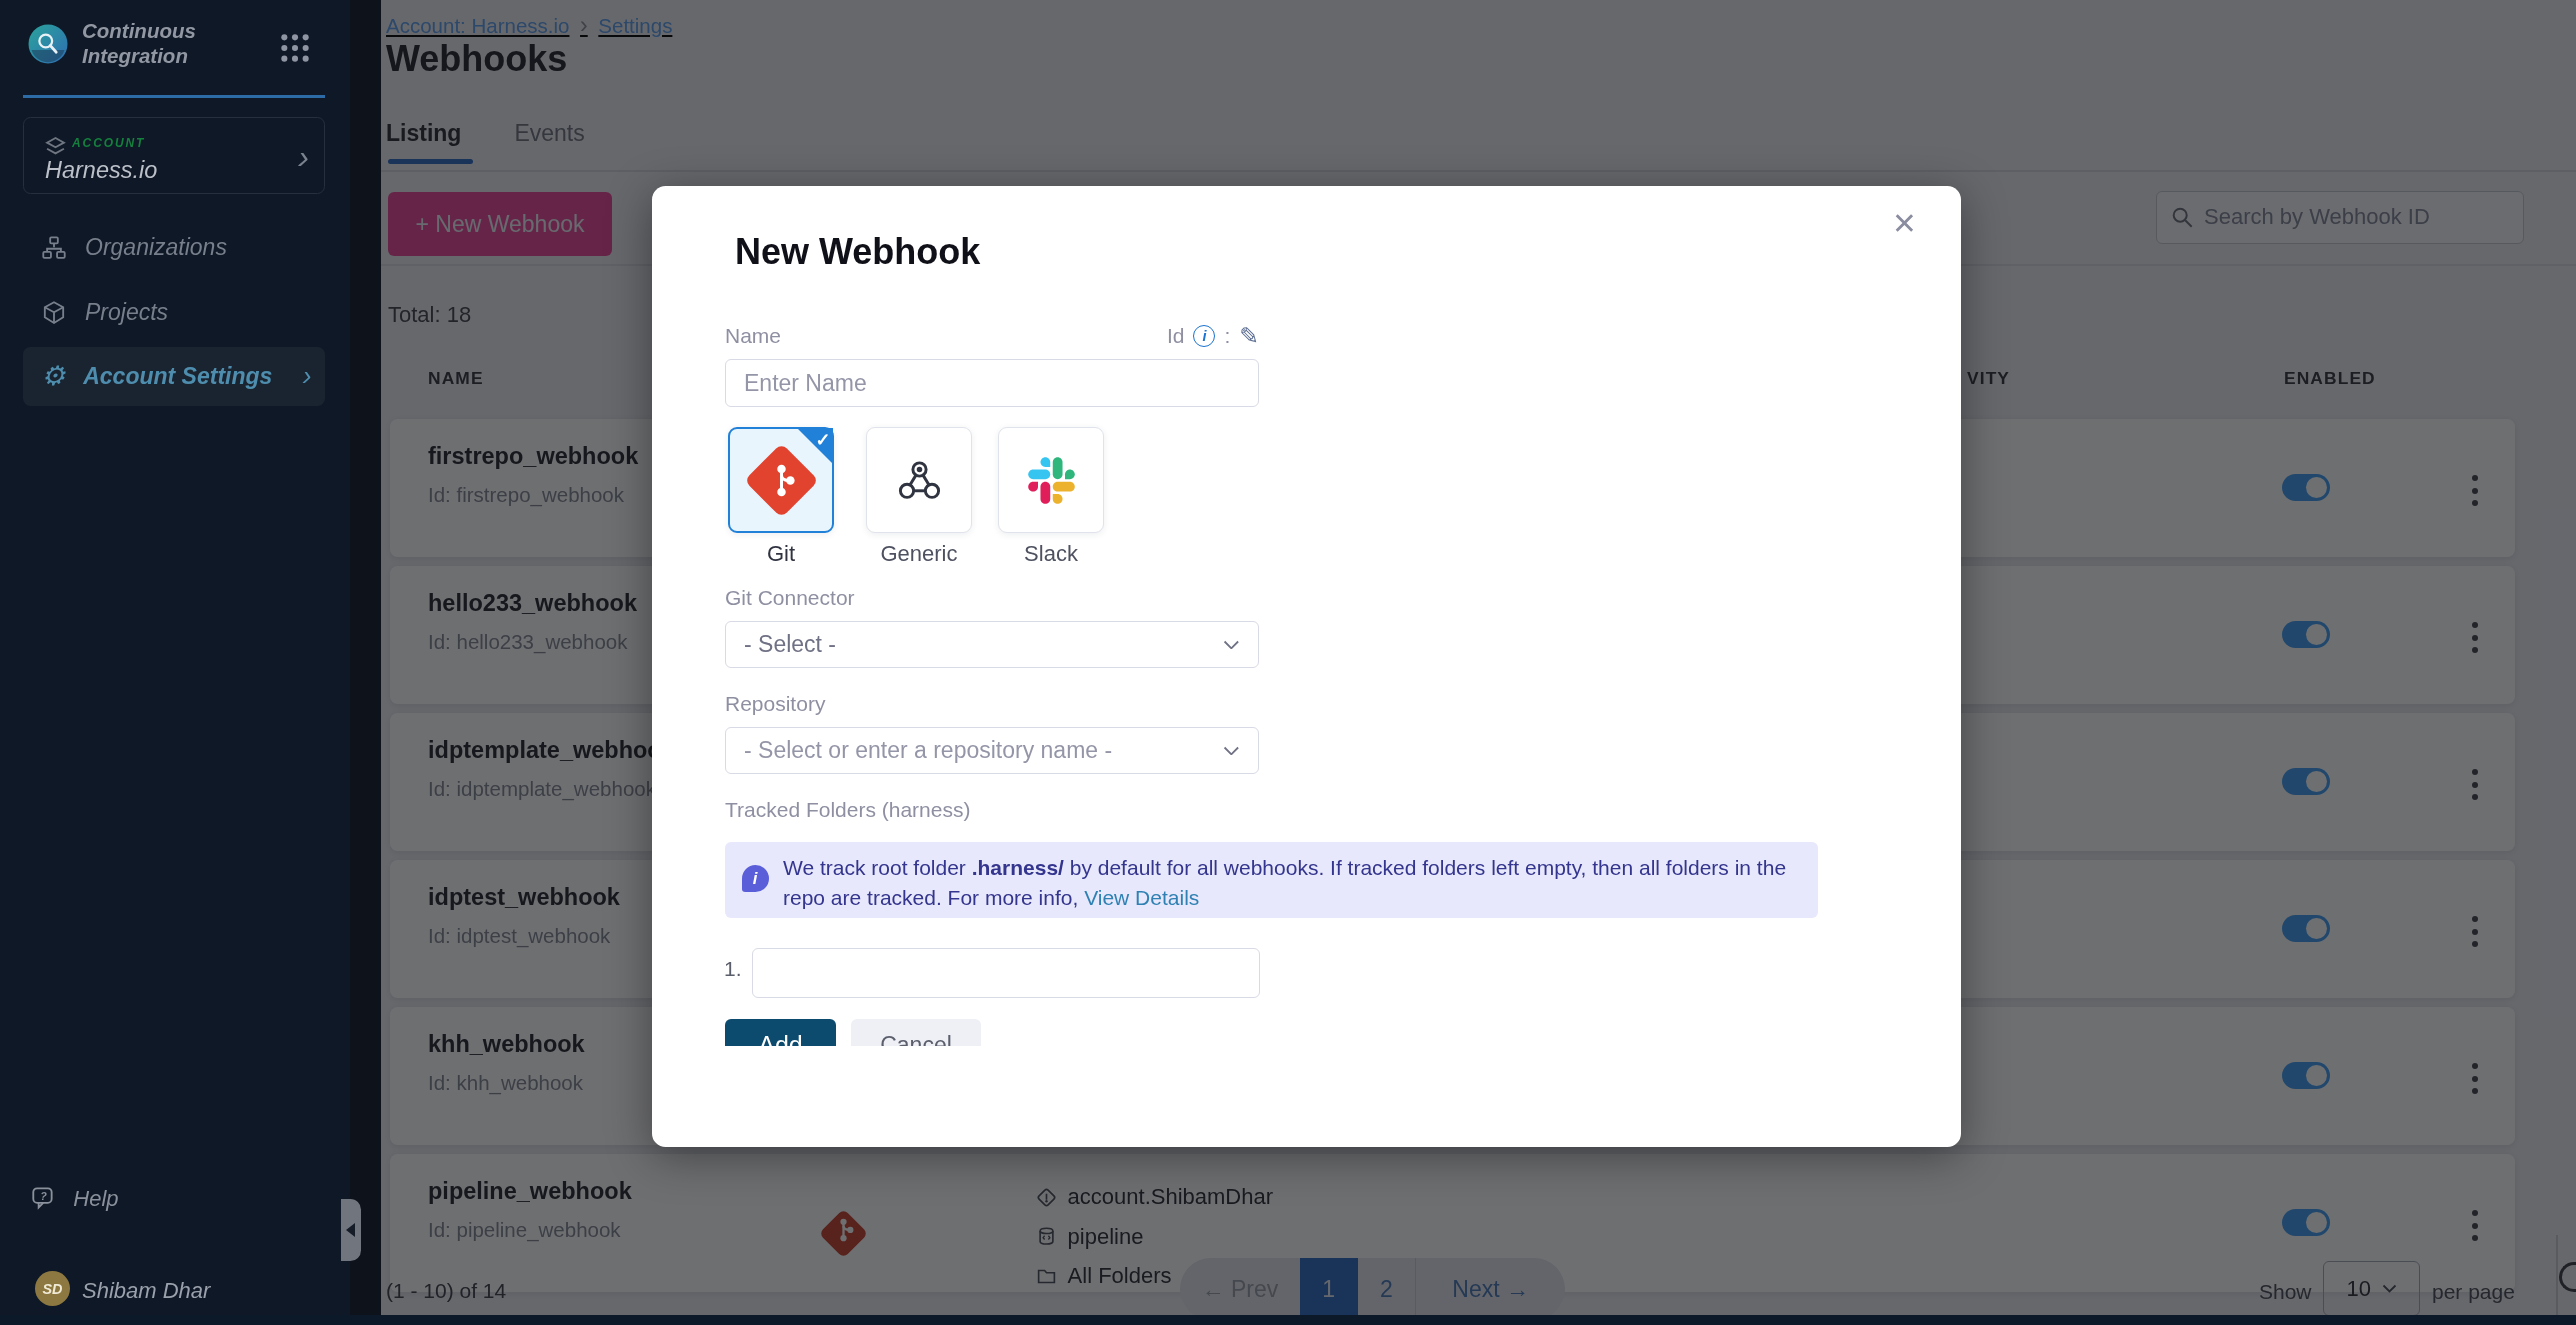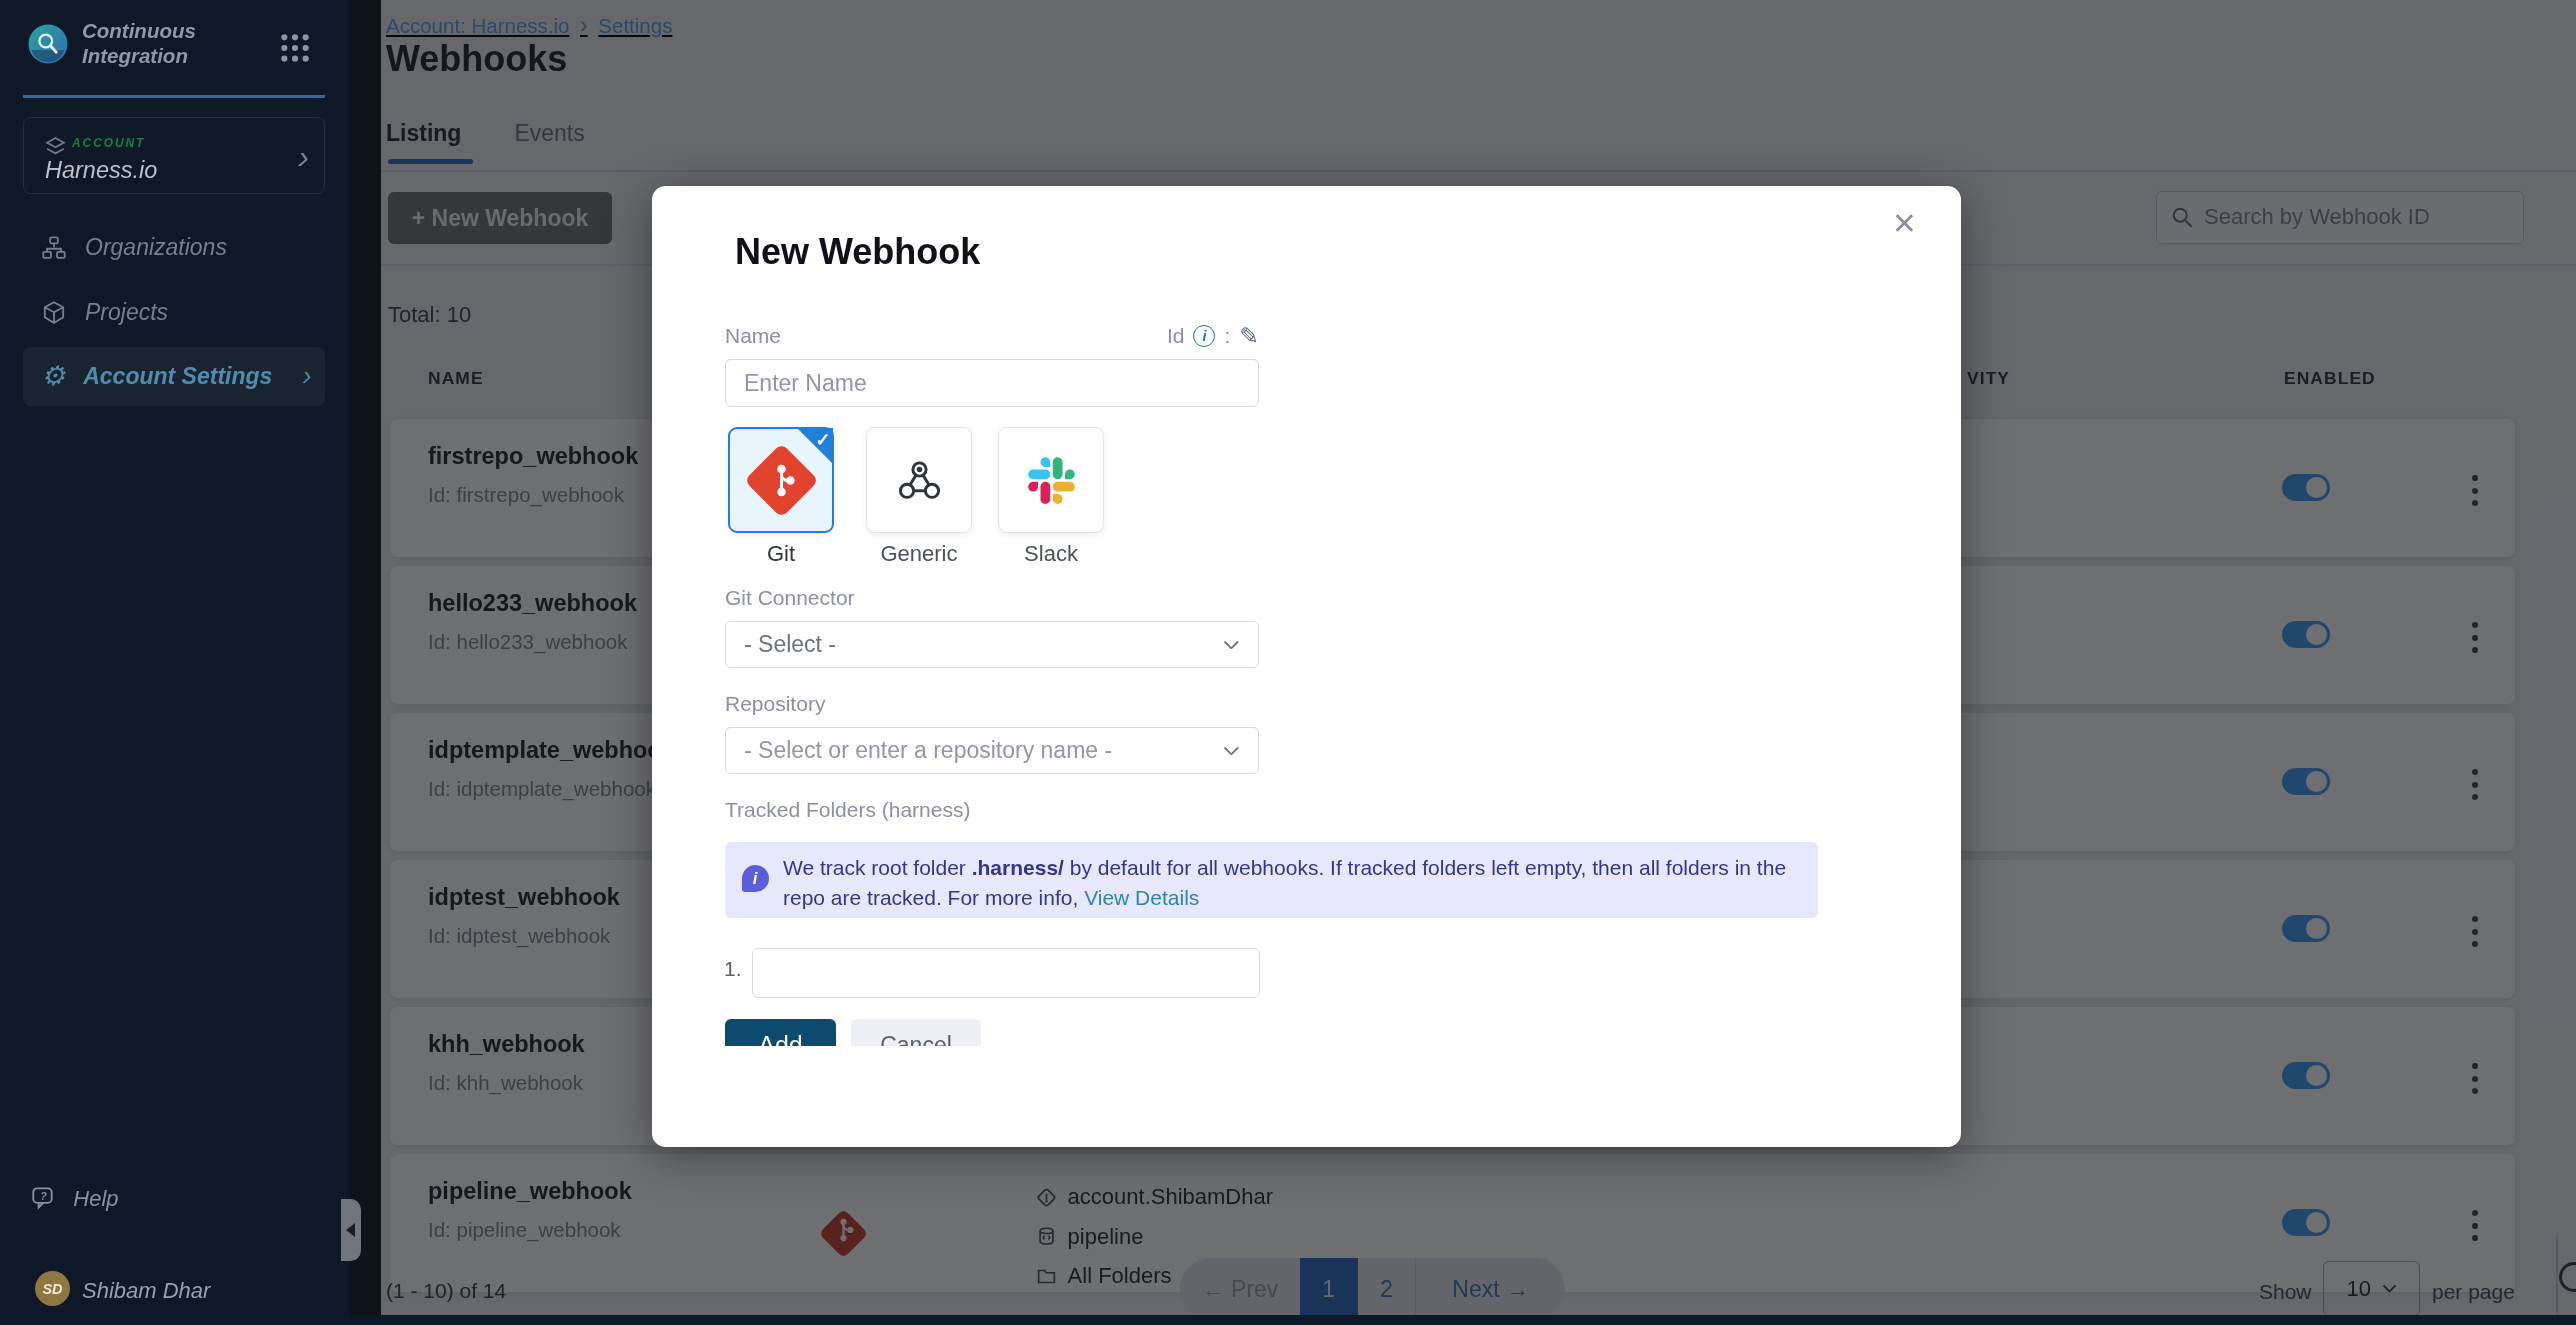--- a/index.html
+++ b/index.html
@@ -13,22 +13,22 @@
   .crumb-link { color:#5b9ded; cursor:pointer; }
   .crumb-sep { color:#8a8d99; font-size:23px; }
   .page-title { position:absolute; left:36px; top:38px; font-size:36px; font-weight:800; color:#22242e; }
   .tabs { position:absolute; left:36px; top:120px; display:flex; gap:53px; font-size:23px; }
   .tab-active { color:#2a2c36; font-weight:600; }
   .tab-inactive { color:#70737f; }
   .tab-underline { position:absolute; left:38px; top:159px; width:85px; height:5.3px; border-radius:3px; background:#2f6bc4; }
   .hdivider1 { position:absolute; left:0; top:170px; width:2226px; height:1.5px; background:#d5d7e0; }
   .hdivider2 { position:absolute; left:0; top:264px; width:2226px; height:1.5px; background:#d9dbe3; }
 
-  .btn-new { position:absolute; left:38px; top:192px; width:224px; height:52px; border:none; border-radius:6px;
-             background:#737373; color:#eef2fa; font-size:23px; font-weight:700; font-family:inherit; cursor:pointer; }
+  .btn-new { position:absolute; left:38px; top:192px; width:224px; height:64px; border:none; border-radius:6px;
+             background:#ec4899; color:#eef2fa; font-size:23px; font-weight:400; font-family:inherit; cursor:pointer; }
   .search-wrap { position:absolute; left:1806px; top:191px; width:368px; height:53px; border:1.5px solid #c3c7d0;
                  border-radius:6px; background:#f7f8fa; }
   .search-wrap svg { position:absolute; left:13.6px; top:14.4px; }
   .search-input { position:absolute; left:47px; top:1.5px; width:311px; height:47px; border:none; outline:none;
                   background:transparent; font-size:22px; font-family:inherit; color:#3a3c46; }
   .search-input::placeholder { color:#82859a; }
 
   .total-label { position:absolute; left:38px; top:302px; font-size:22px; color:#43454f; }
   .colhead { position:absolute; top:368px; font-size:17.4px; font-weight:700; letter-spacing:1.1px; color:#33353f; }
 
@@ -178,21 +178,21 @@
     <div class="search-wrap">
       <svg width="23" height="23" viewBox="0 0 30 30" fill="none" stroke="#6b6e7a" stroke-width="2.6">
         <circle cx="12" cy="12" r="8.5"></circle>
           <line x1="18.5" y1="18.5" x2="27" y2="27"></line>
       </svg>
       <input class="search-input" placeholder="Search by Webhook ID" style="">
     </div>
 
     <div class="hdivider2"></div>
 
-    <div class="total-label">Total: 10</div>
+    <div class="total-label">Total: 18</div>
 
     <div class="colhead" style="left:78px">NAME</div>
     <div class="colhead" style="left:1617px">VITY</div>
     <div class="colhead" style="left:1934px">ENABLED</div>
 
     <div class="row" style="top:419px">
       <div class="rname">firstrepo_webhook</div>
       <div class="rid">Id: firstrepo_webhook</div>
       <div class="toggle">
           <div class="knob"></div>

